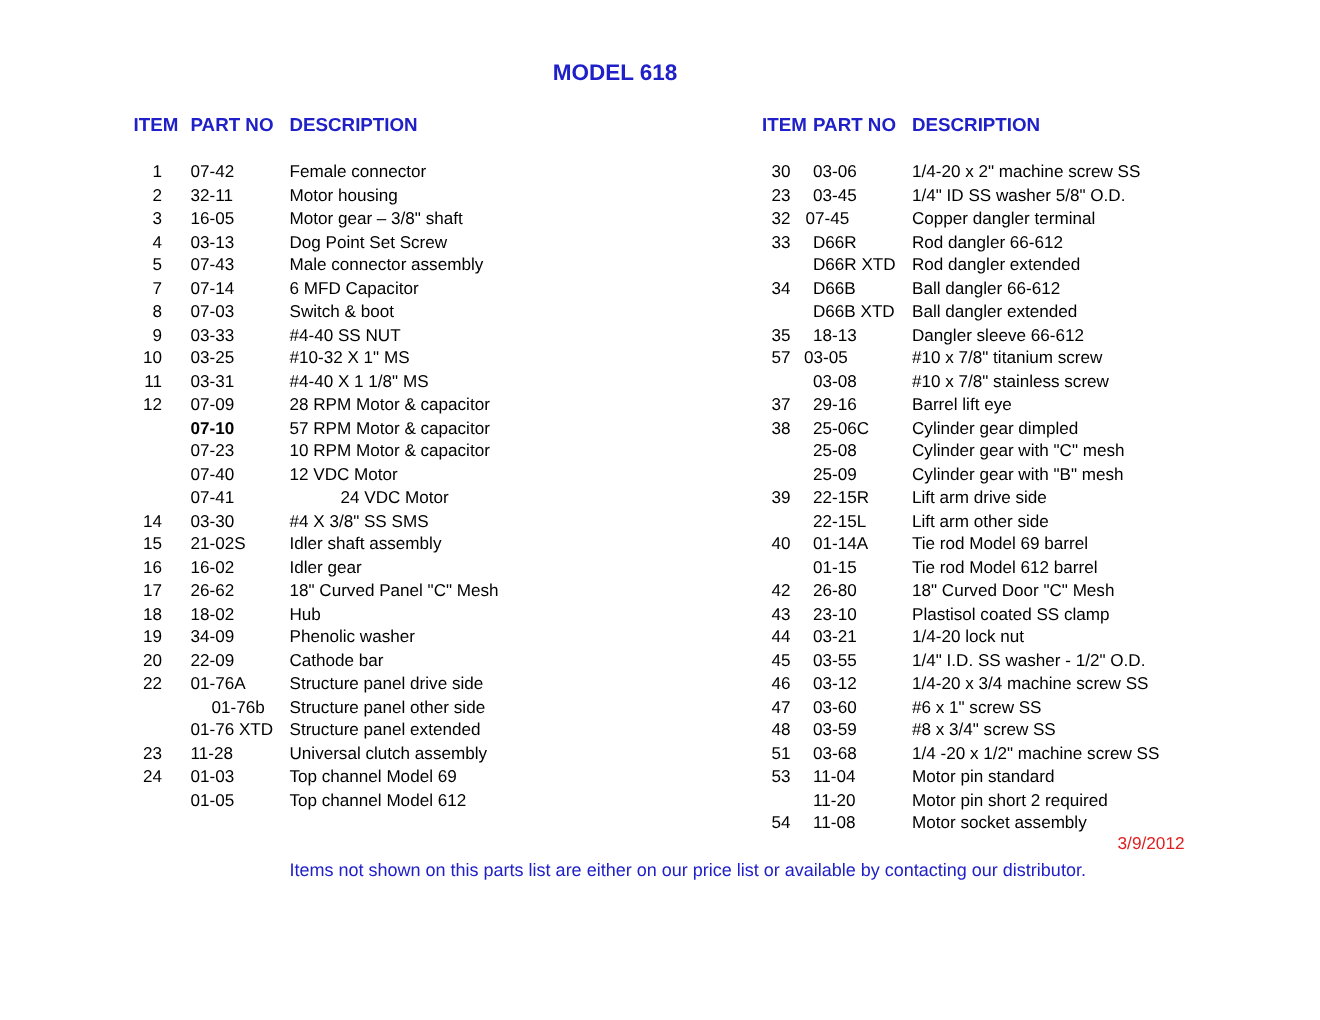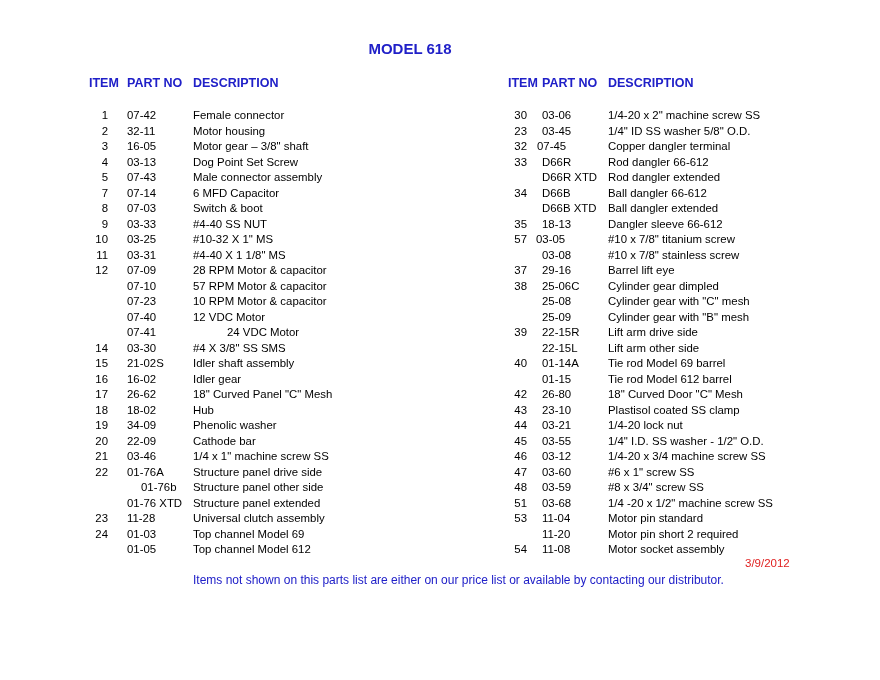--- a/index.html
+++ b/index.html
@@ -133,21 +133,21 @@
       <span style="left: 127px;">03-31</span>
       <span style="left: 193px;">#4-40 X 1 1/8" MS</span>
     </div>
     <div class="row">
       <span class="item" style="left: 88px;">12</span>
       <span style="left: 127px;">07-09</span>
       <span style="left: 193px;">28 RPM Motor &amp; capacitor</span>
     </div>
     <div class="row">
       <span class="item" style="left: 88px;"></span>
-      <span style="left: 127px;">07-10</span>
+      <span style="left: 127px; font-weight: bold;">07-10</span>
       <span style="left: 193px;">57 RPM Motor &amp; capacitor</span>
     </div>
     <div class="row">
       <span class="item" style="left: 88px;"></span>
       <span style="left: 127px;">07-23</span>
       <span style="left: 193px;">10 RPM Motor &amp; capacitor</span>
     </div>
     <div class="row">
       <span class="item" style="left: 88px;"></span>
       <span style="left: 127px;">07-40</span>
@@ -187,25 +187,20 @@
       <span class="item" style="left: 88px;">19</span>
       <span style="left: 127px;">34-09</span>
       <span style="left: 193px;">Phenolic washer</span>
     </div>
     <div class="row">
       <span class="item" style="left: 88px;">20</span>
       <span style="left: 127px;">22-09</span>
       <span style="left: 193px;">Cathode bar</span>
     </div>
     <div class="row">
-      <span class="item" style="left: 88px;">21</span>
-      <span style="left: 127px;">03-46</span>
-      <span style="left: 193px;">1/4 x 1" machine screw SS</span>
-    </div>
-    <div class="row">
       <span class="item" style="left: 88px;">22</span>
       <span style="left: 127px;">01-76A</span>
       <span style="left: 193px;">Structure panel drive side</span>
     </div>
     <div class="row">
       <span class="item" style="left: 88px;"></span>
       <span style="left: 141px;">01-76b</span>
       <span style="left: 193px;">Structure panel other side</span>
     </div>
     <div class="row">

